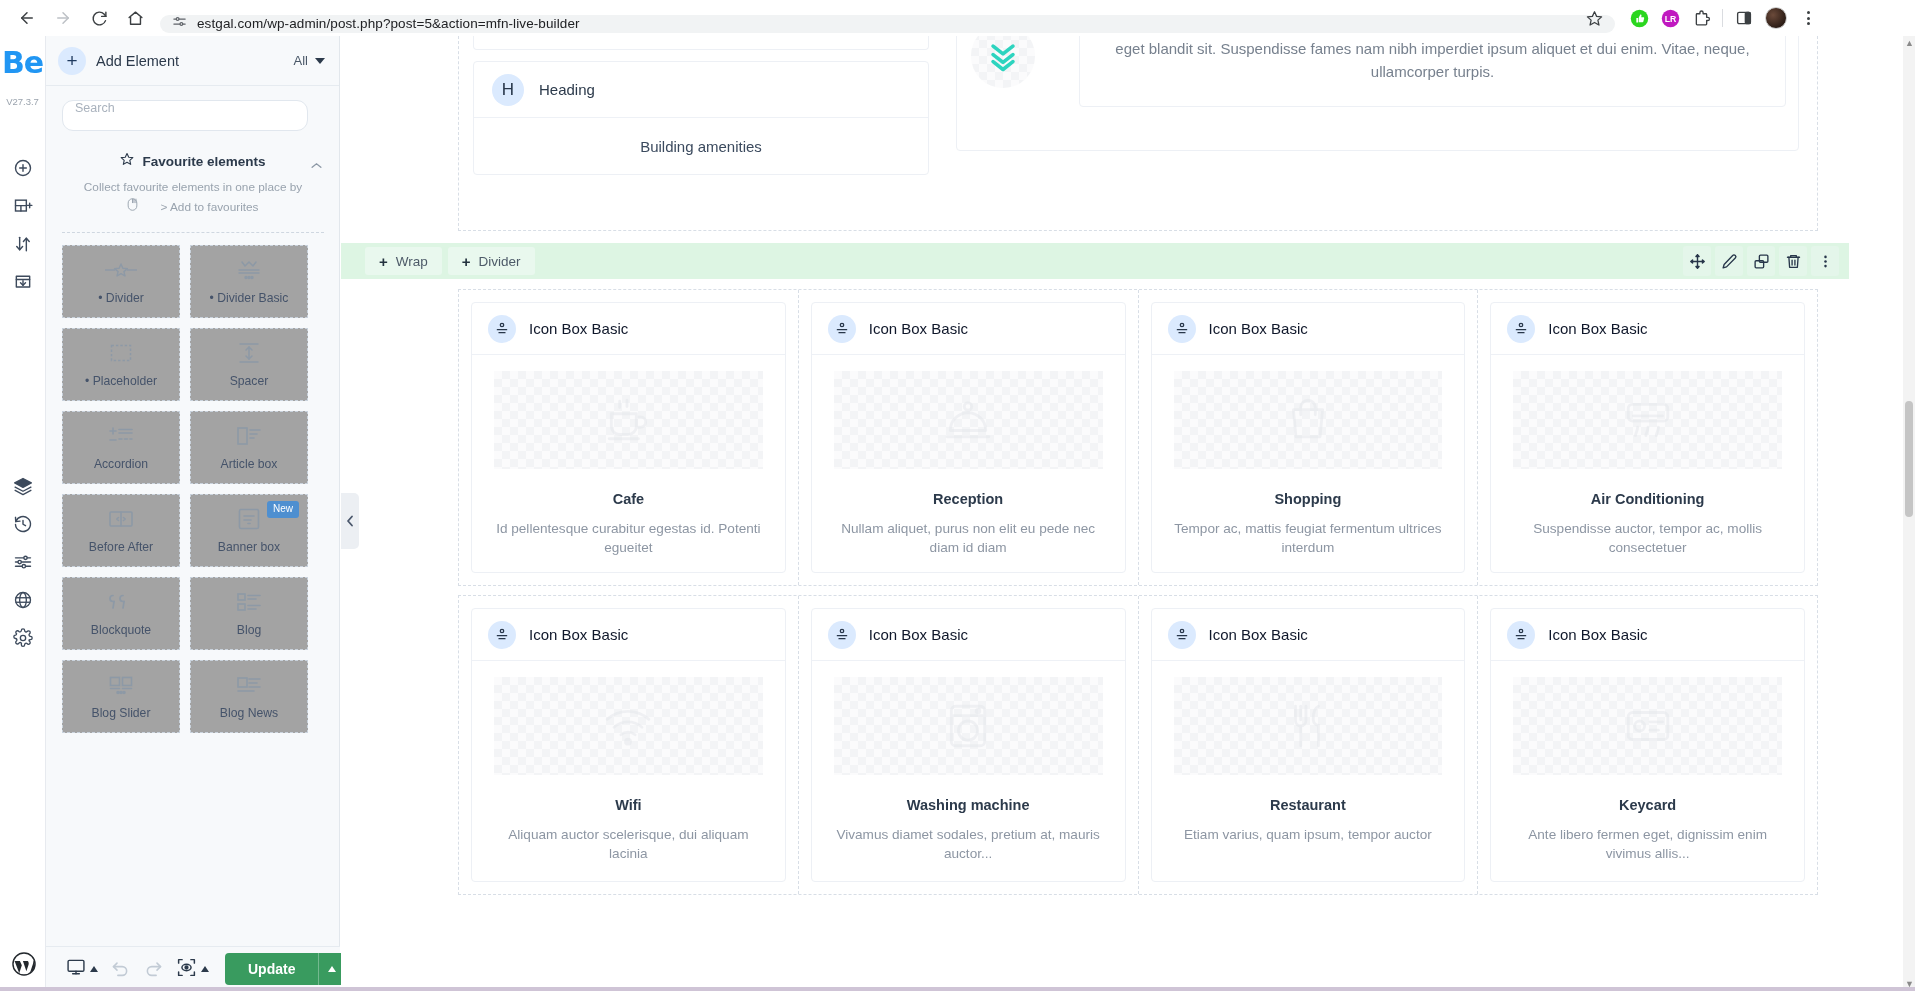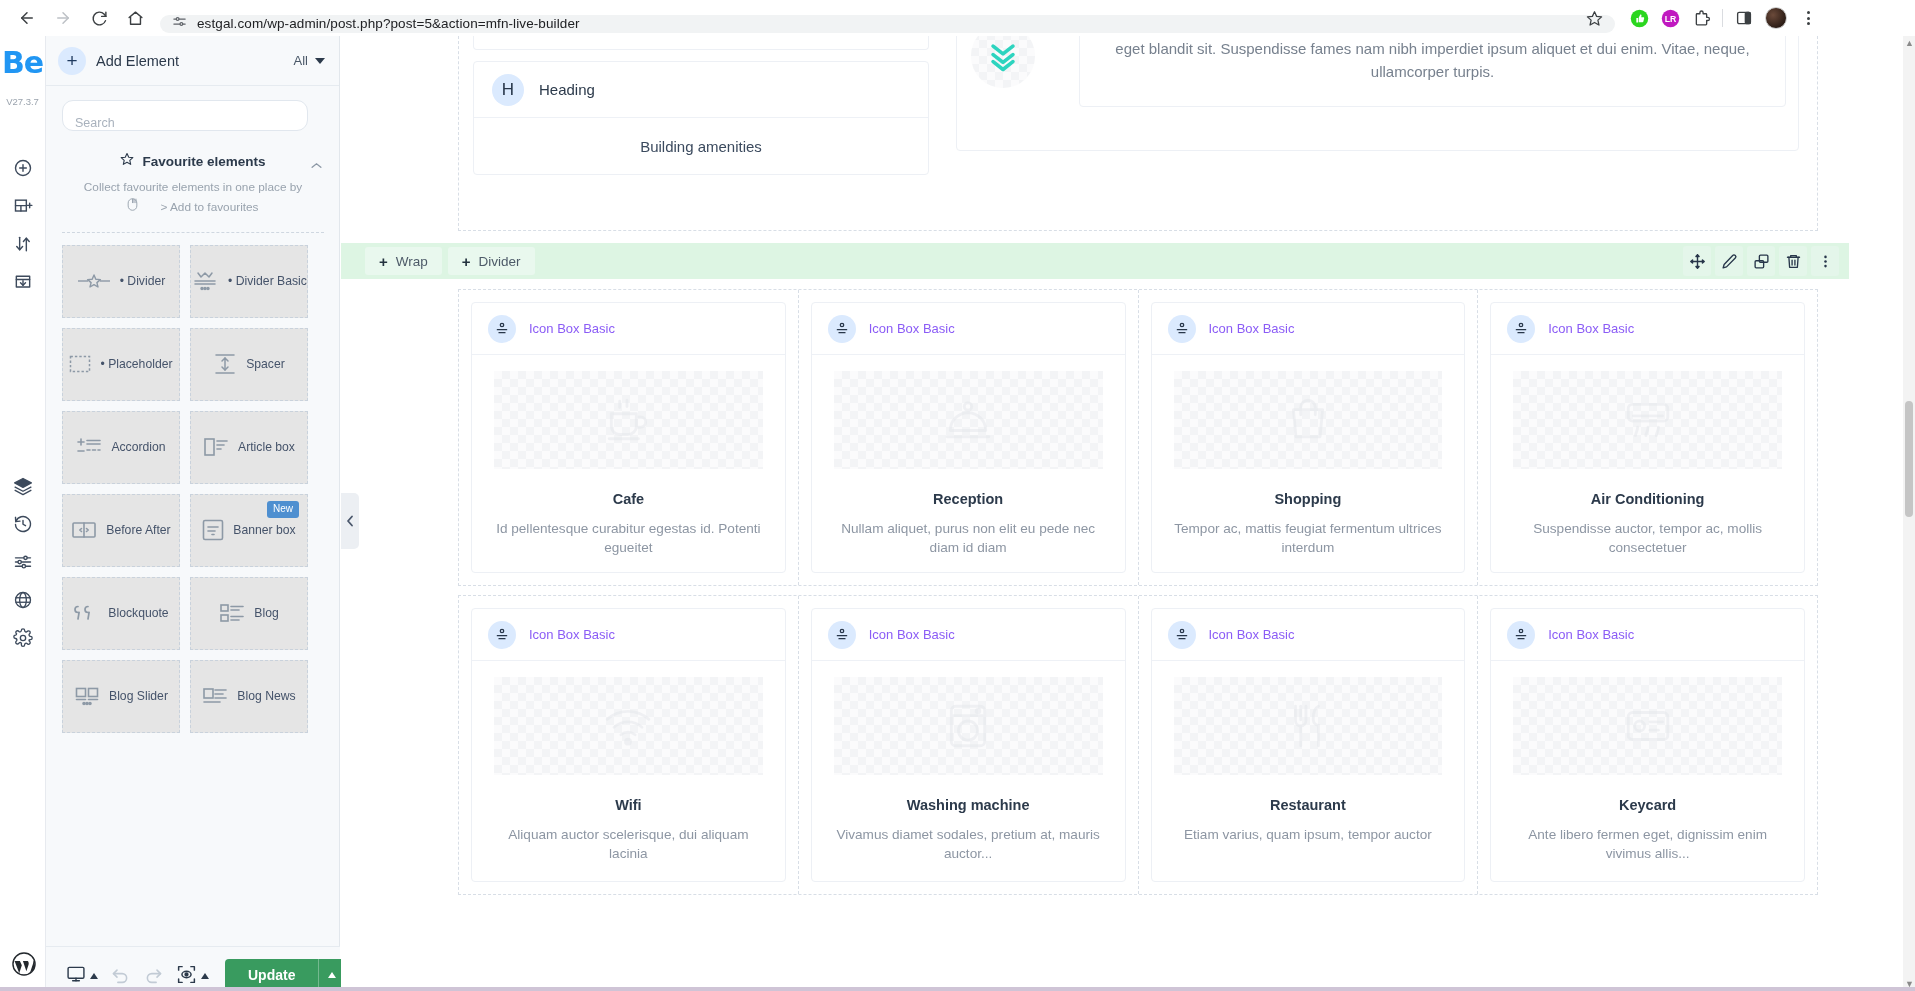--- a/index.html
+++ b/index.html
@@ -110,21 +110,21 @@
 
   .panel-body {
     position: absolute; top: 50px; left: 0; width: 294px; height: 860px;
     overflow: hidden;
     padding: 0 16px;
   }
   .search-box {
     margin-top: 14px;
     width: 246px; height: 31px;
     background: #ffffff; border: 1px solid #e1e7ee; border-radius: 11px;
-    display: flex; align-items: flex-end; padding: 0 12px;
+    display: flex; align-items: flex-start; padding: 0 12px;
     font-size: 12.5px; color: #a9b2bd;
   }
   .fav-head {
     margin-top: 21px;
     display: flex; align-items: center; justify-content: center;
     gap: 8px; position: relative;
   }
   .fav-head .ftext { font-size: 13.5px; color: #2c3a4b; font-weight: 600; }
   .fav-collapse {
     position: absolute; right: 2px; top: 3px;
@@ -137,40 +137,40 @@
   .fav-desc .row2 { display: flex; align-items: center; justify-content: center; gap: 22px; margin-top: 1px; }
   .panel-divider { margin-top: 14px; border-top: 1px dashed #cfd7e0; }
 
   .el-grid {
     margin-top: 12px;
     display: grid; grid-template-columns: 118px 118px; gap: 10px;
   }
   .el-card {
     height: 73px;
     border: 1px dashed #c9d2dc;
-    background: #e5e5e5;
-    display: flex; flex-direction: row;
+    background: #a3a3a3;
+    display: flex; flex-direction: column;
     align-items: center; justify-content: center;
     gap: 9px;
     position: relative;
   }
   .el-ico { height: 24px; display: flex; align-items: center; justify-content: center; color: #8d99a6; }
   .el-label { font-size: 12.2px; color: #45536a; }
   .badge-new {
     position: absolute; top: 6px; right: 8px;
     background: #4e8fd0; color: #fff;
     font-size: 10px; line-height: 1;
     padding: 3.5px 6px; border-radius: 3px;
   }
 
   
   .bottom-bar {
     position: absolute; bottom: 0; left: 46px; width: 294px; height: 45px;
     background: #f7f9fb; border-top: 1px solid #e6ebf0;
-    display: flex; align-items: flex-end; gap: 4px;
+    display: flex; align-items: center; gap: 4px;
     padding-left: 16px;
   }
   .bb-btn {
     display: flex; align-items: center; gap: 4px;
     color: #2c3a4b; height: 30px; padding: 0 4px;
   }
   .bb-btn.dim { color: #c2cbd5; }
   .caret-up {
     width: 0; height: 0;
     border-left: 4.5px solid transparent; border-right: 4.5px solid transparent;
@@ -333,21 +333,21 @@
   }
   .ibox-head {
     height: 52px; display: flex; align-items: center; gap: 13px;
     padding-left: 16px; border-bottom: 1px solid #eef1f6;
   }
   .ibox-badge {
     width: 28px; height: 28px; border-radius: 50%;
     background: #dbeafe; color: #27364a;
     display: flex; align-items: center; justify-content: center;
   }
-  .ibox-head .lbl { font-size: 13px; color: #8b5cf6; }
+  .ibox-head .lbl { font-size: 15px; color: #0f172a; }
   .ibox-body {
     flex: 1 1 auto;
     display: flex; flex-direction: column; align-items: center;
     padding: 16px 22px 12px 22px;
   }
   .ibox-img {
     width: 100%; height: 98px;
     display: flex; align-items: center; justify-content: center;
   }
   .ibox-img .glyph { opacity: .5; }

